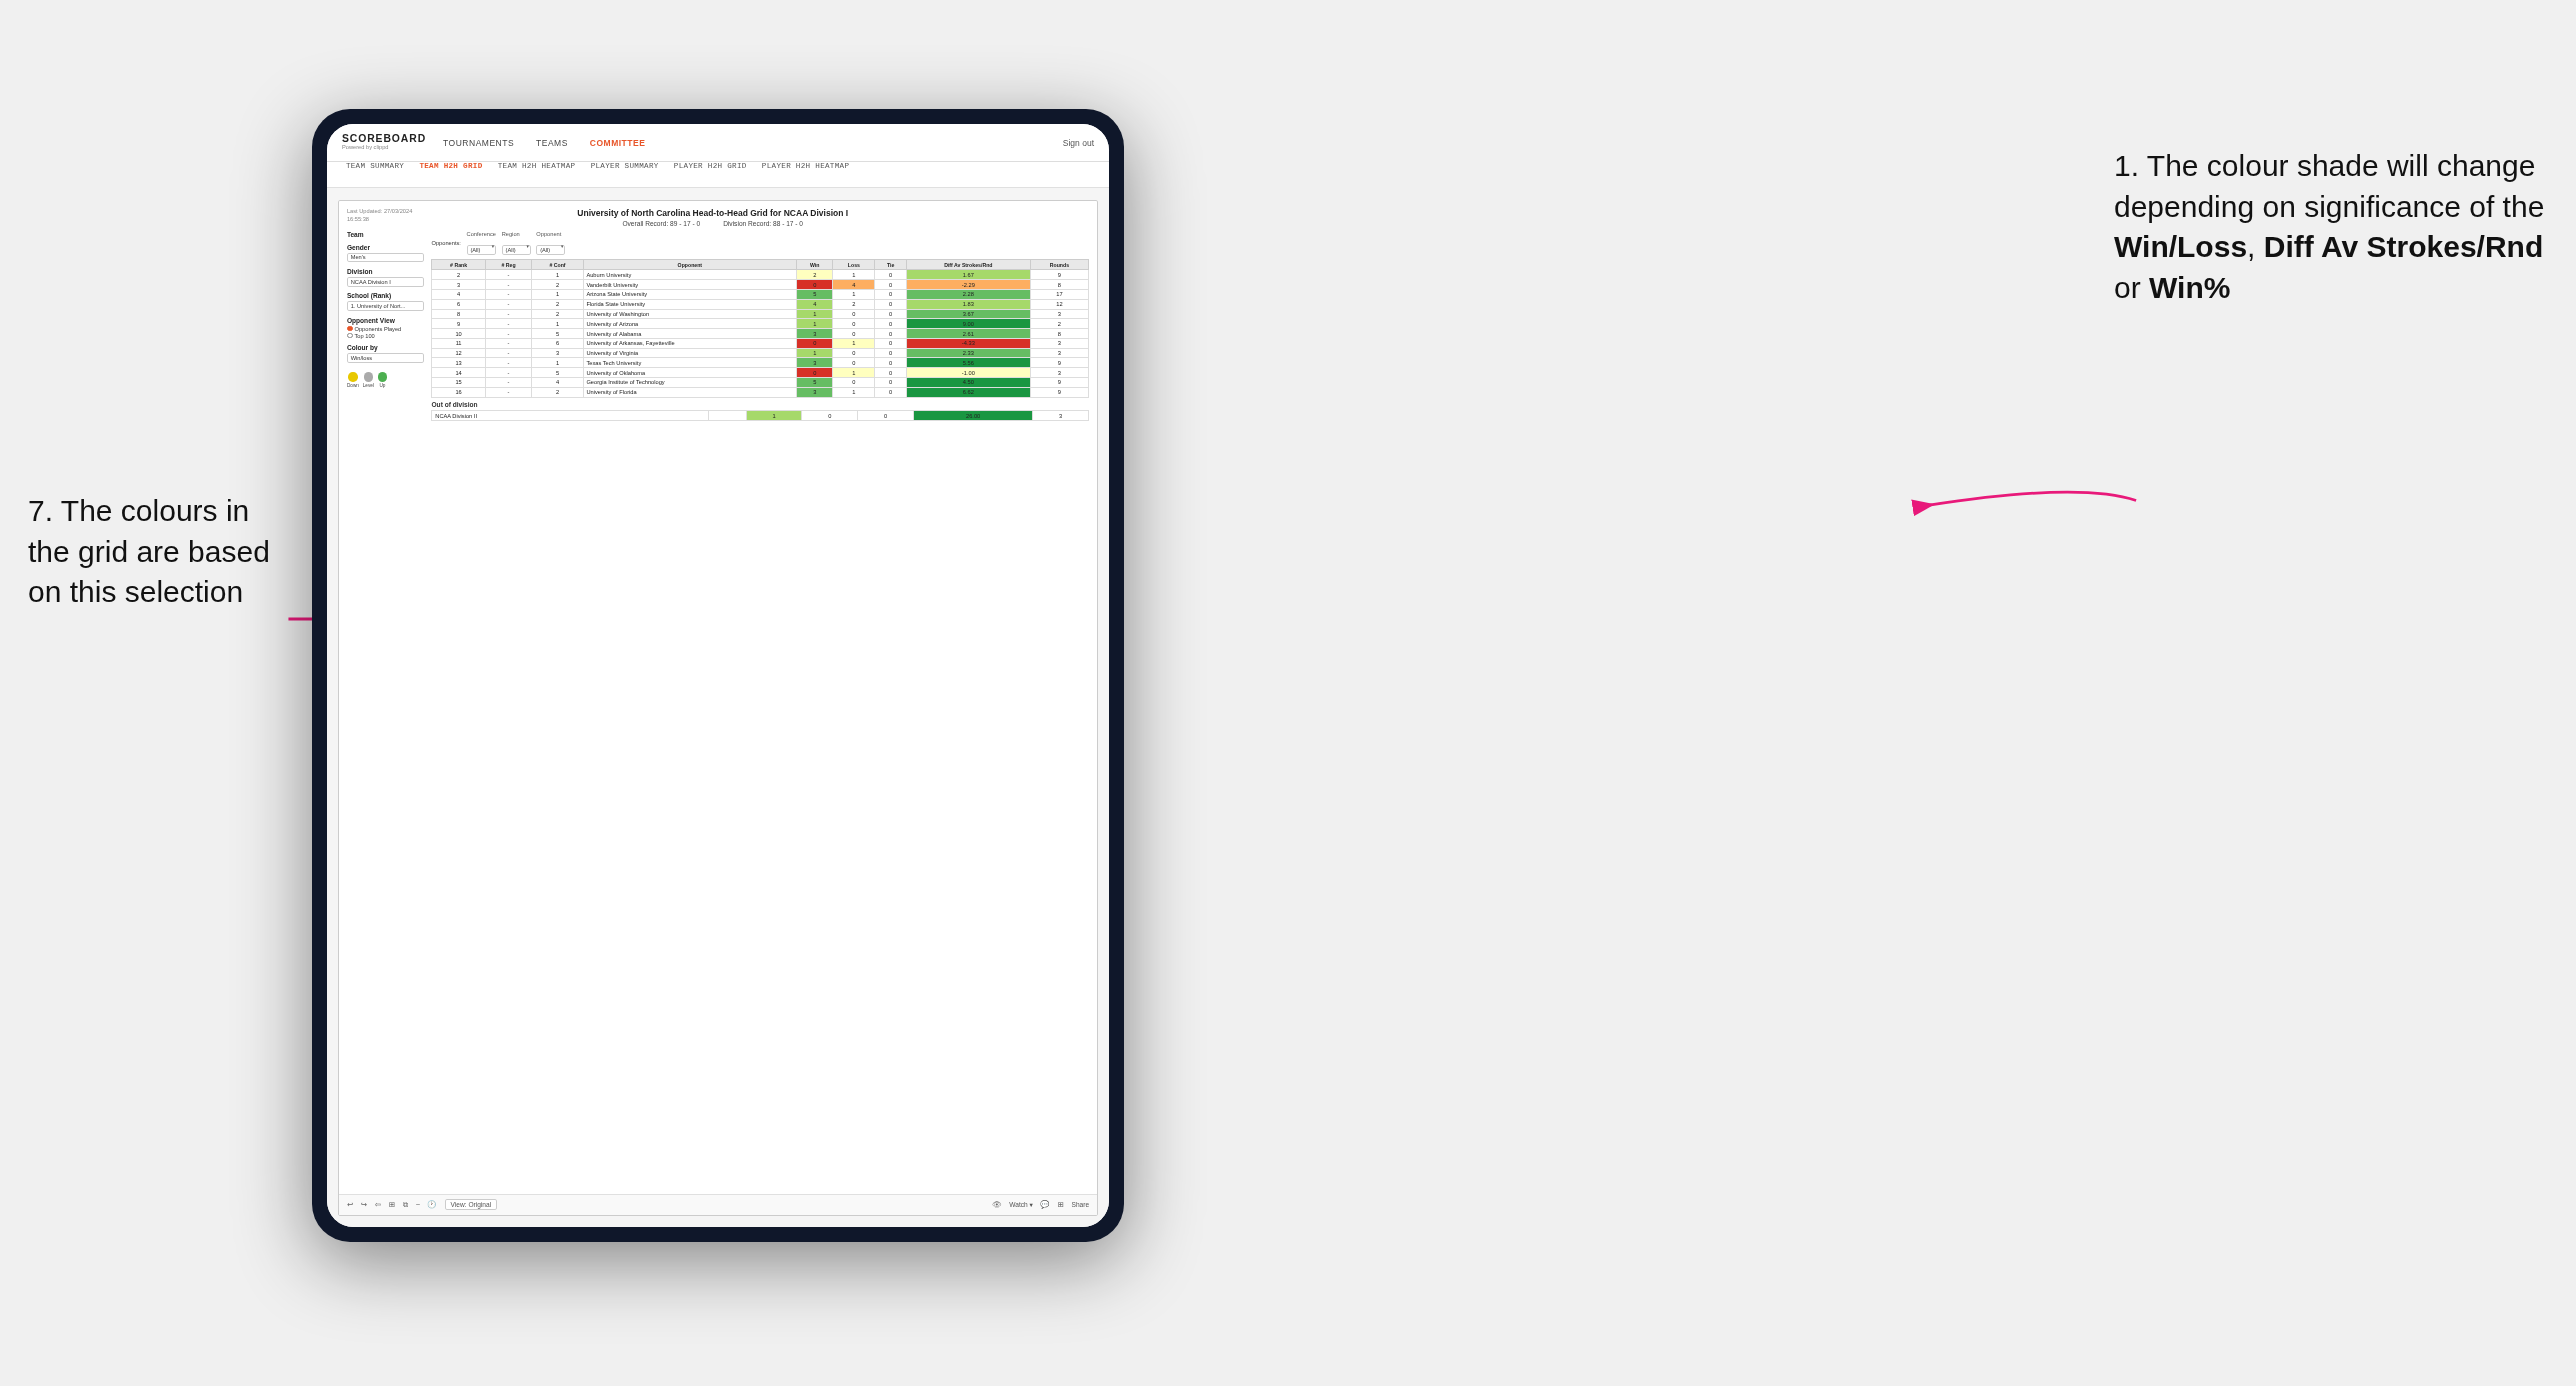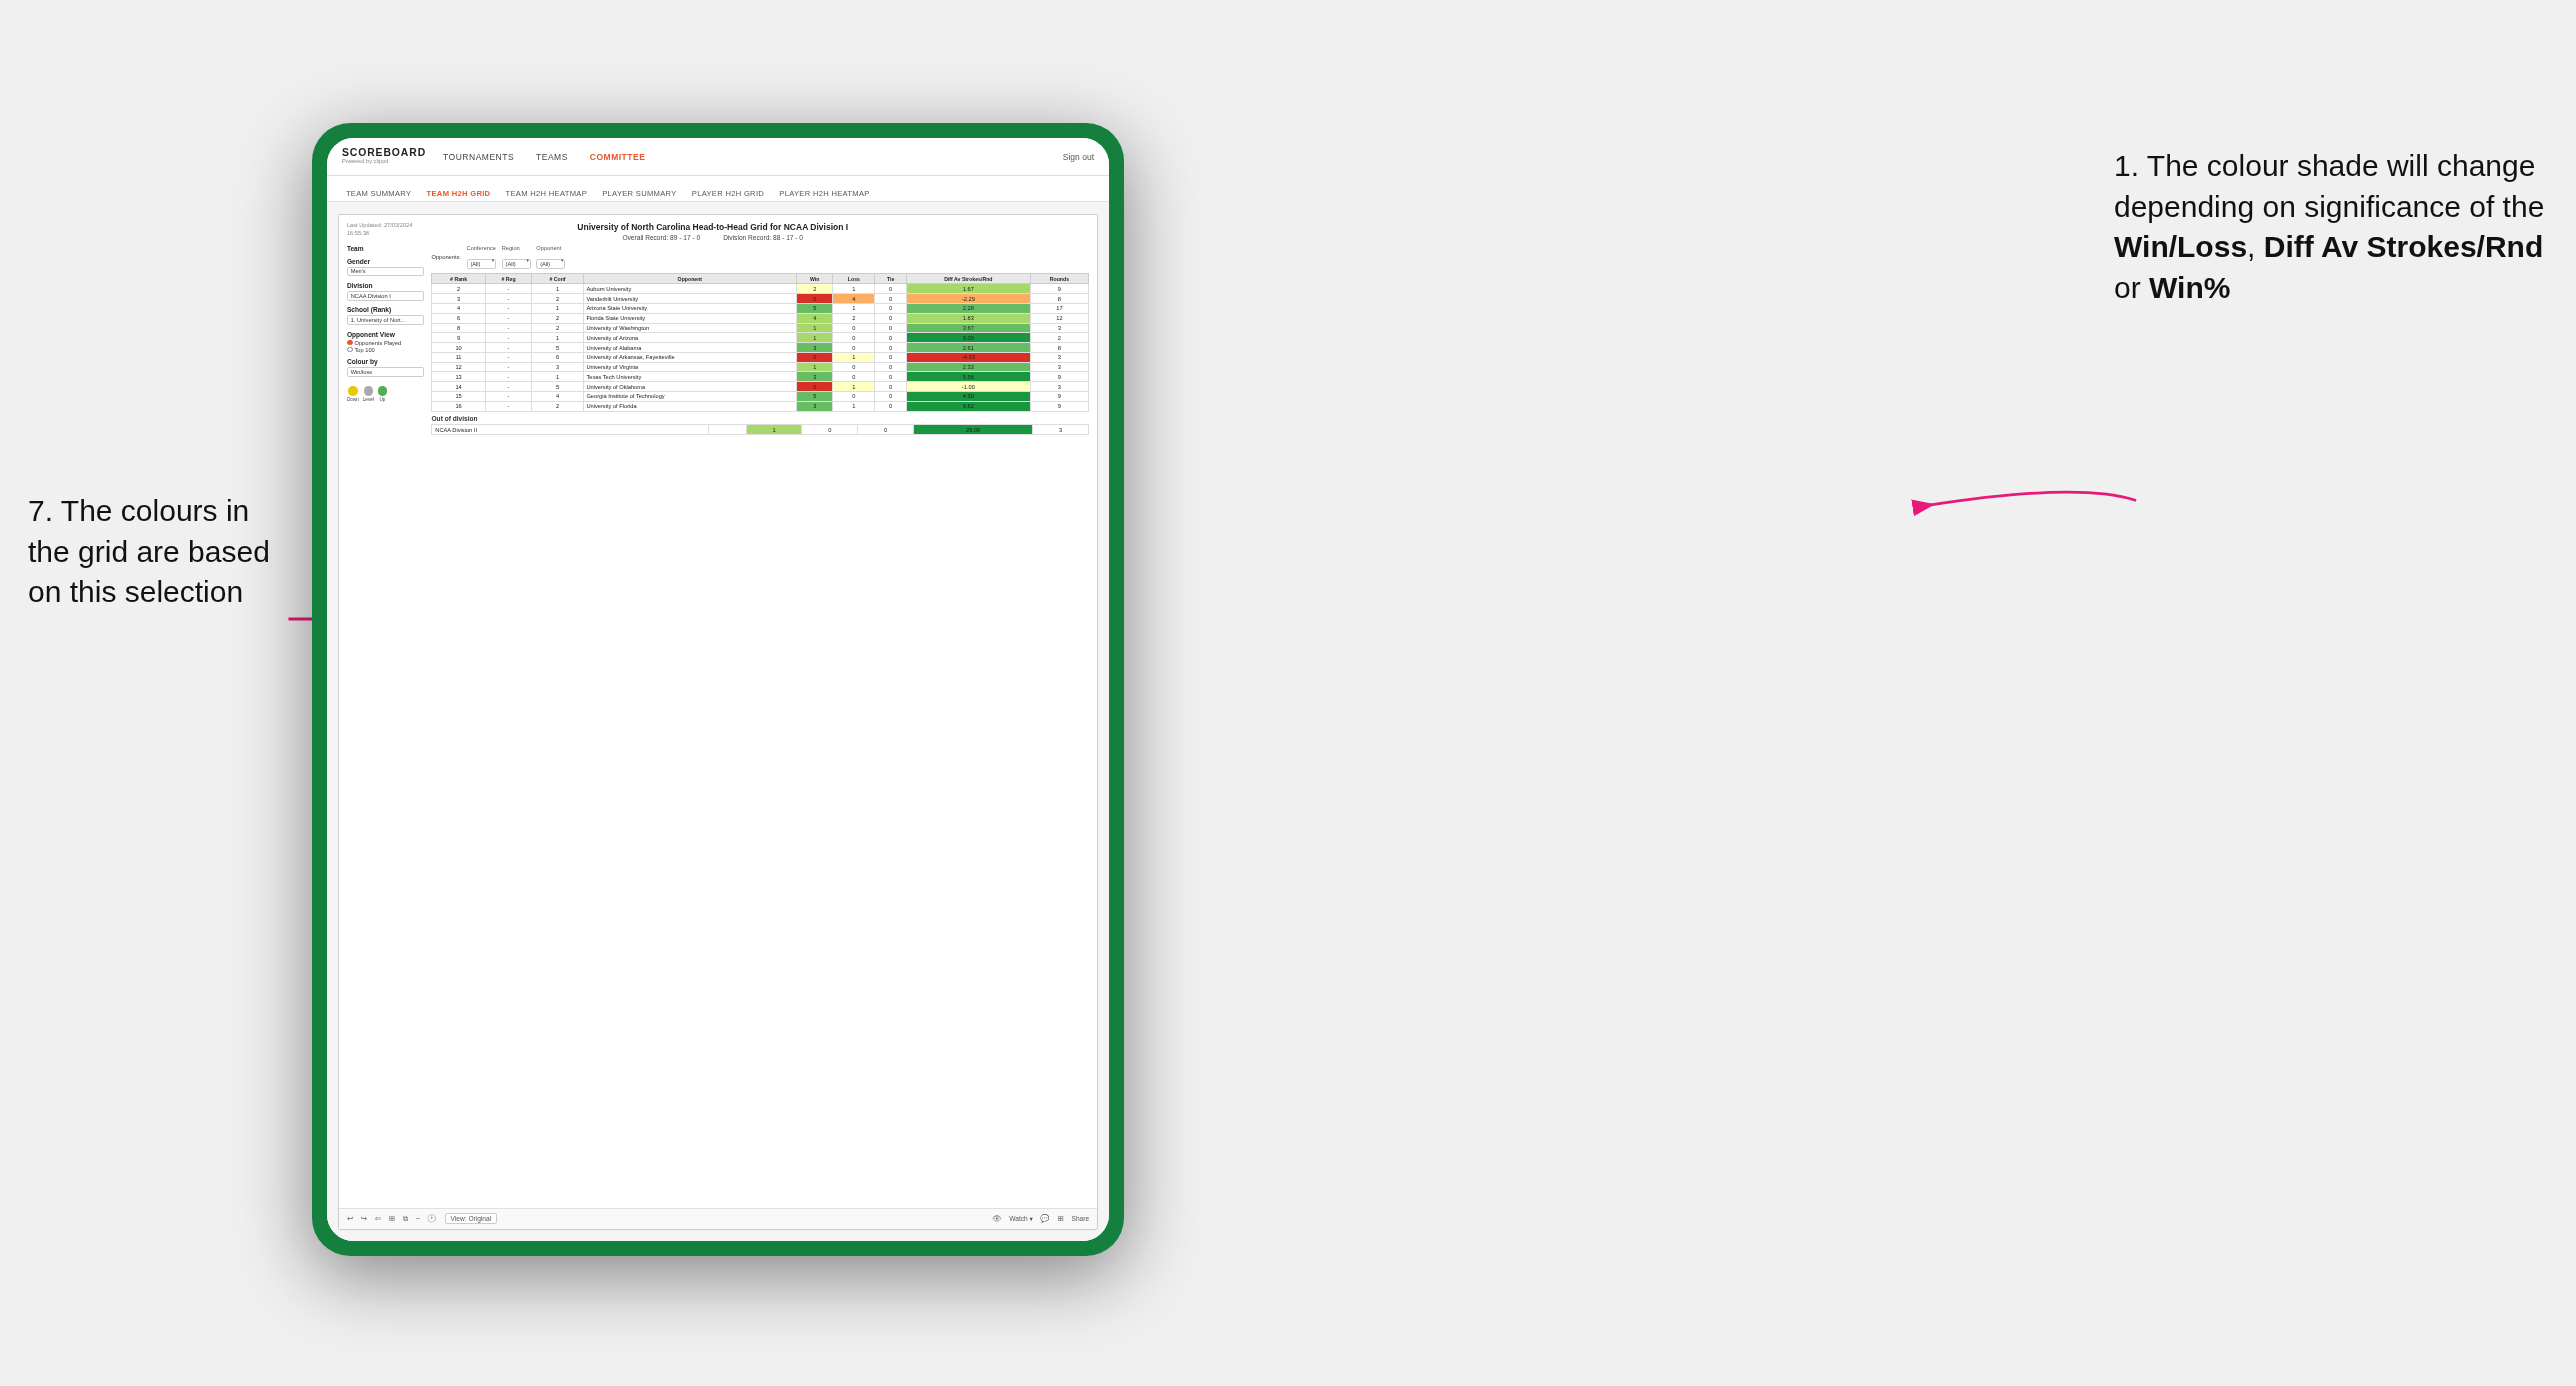--- a/index.html
+++ b/index.html
@@ -36,24 +36,24 @@
       line-height: 1.35;
     }
     .annotation-right b {
       font-weight: 700;
     }
 
     
     .tablet-frame {
       position: absolute;
       left: 312px;
-      top: 123px;
+      top: 109px;
       width: 812px;
       height: 1133px;
-      background: #15803d;
+      background: #0f172a;
       border-radius: 38px;
       box-shadow: 0 19px 76px rgba(0,0,0,0.45);
       padding: 15px;
     }
 
     .tablet-screen {
       width: 100%;
       height: 100%;
       background: #fff;
       border-radius: 26.4px;
@@ -116,23 +116,23 @@
       cursor: pointer;
       padding-left: 15px;
     }
 
     
     .sub-nav {
       background: #fff;
       border-bottom: 1.9px solid #e0e0e0;
       padding: 0 11.3px;
       display: flex;
-      align-items: flex-end;
       height: 26.4px;
       flex-shrink: 0;
+      font-family: Liberation Mono, monospace;
     }
     .sub-tab {
       font-size: 7.6px;
       color: #555;
       padding: 0 7.6px 3.8px;
       cursor: pointer;
       text-transform: uppercase;
       letter-spacing: 0.3px;
       white-space: nowrap;
     }

